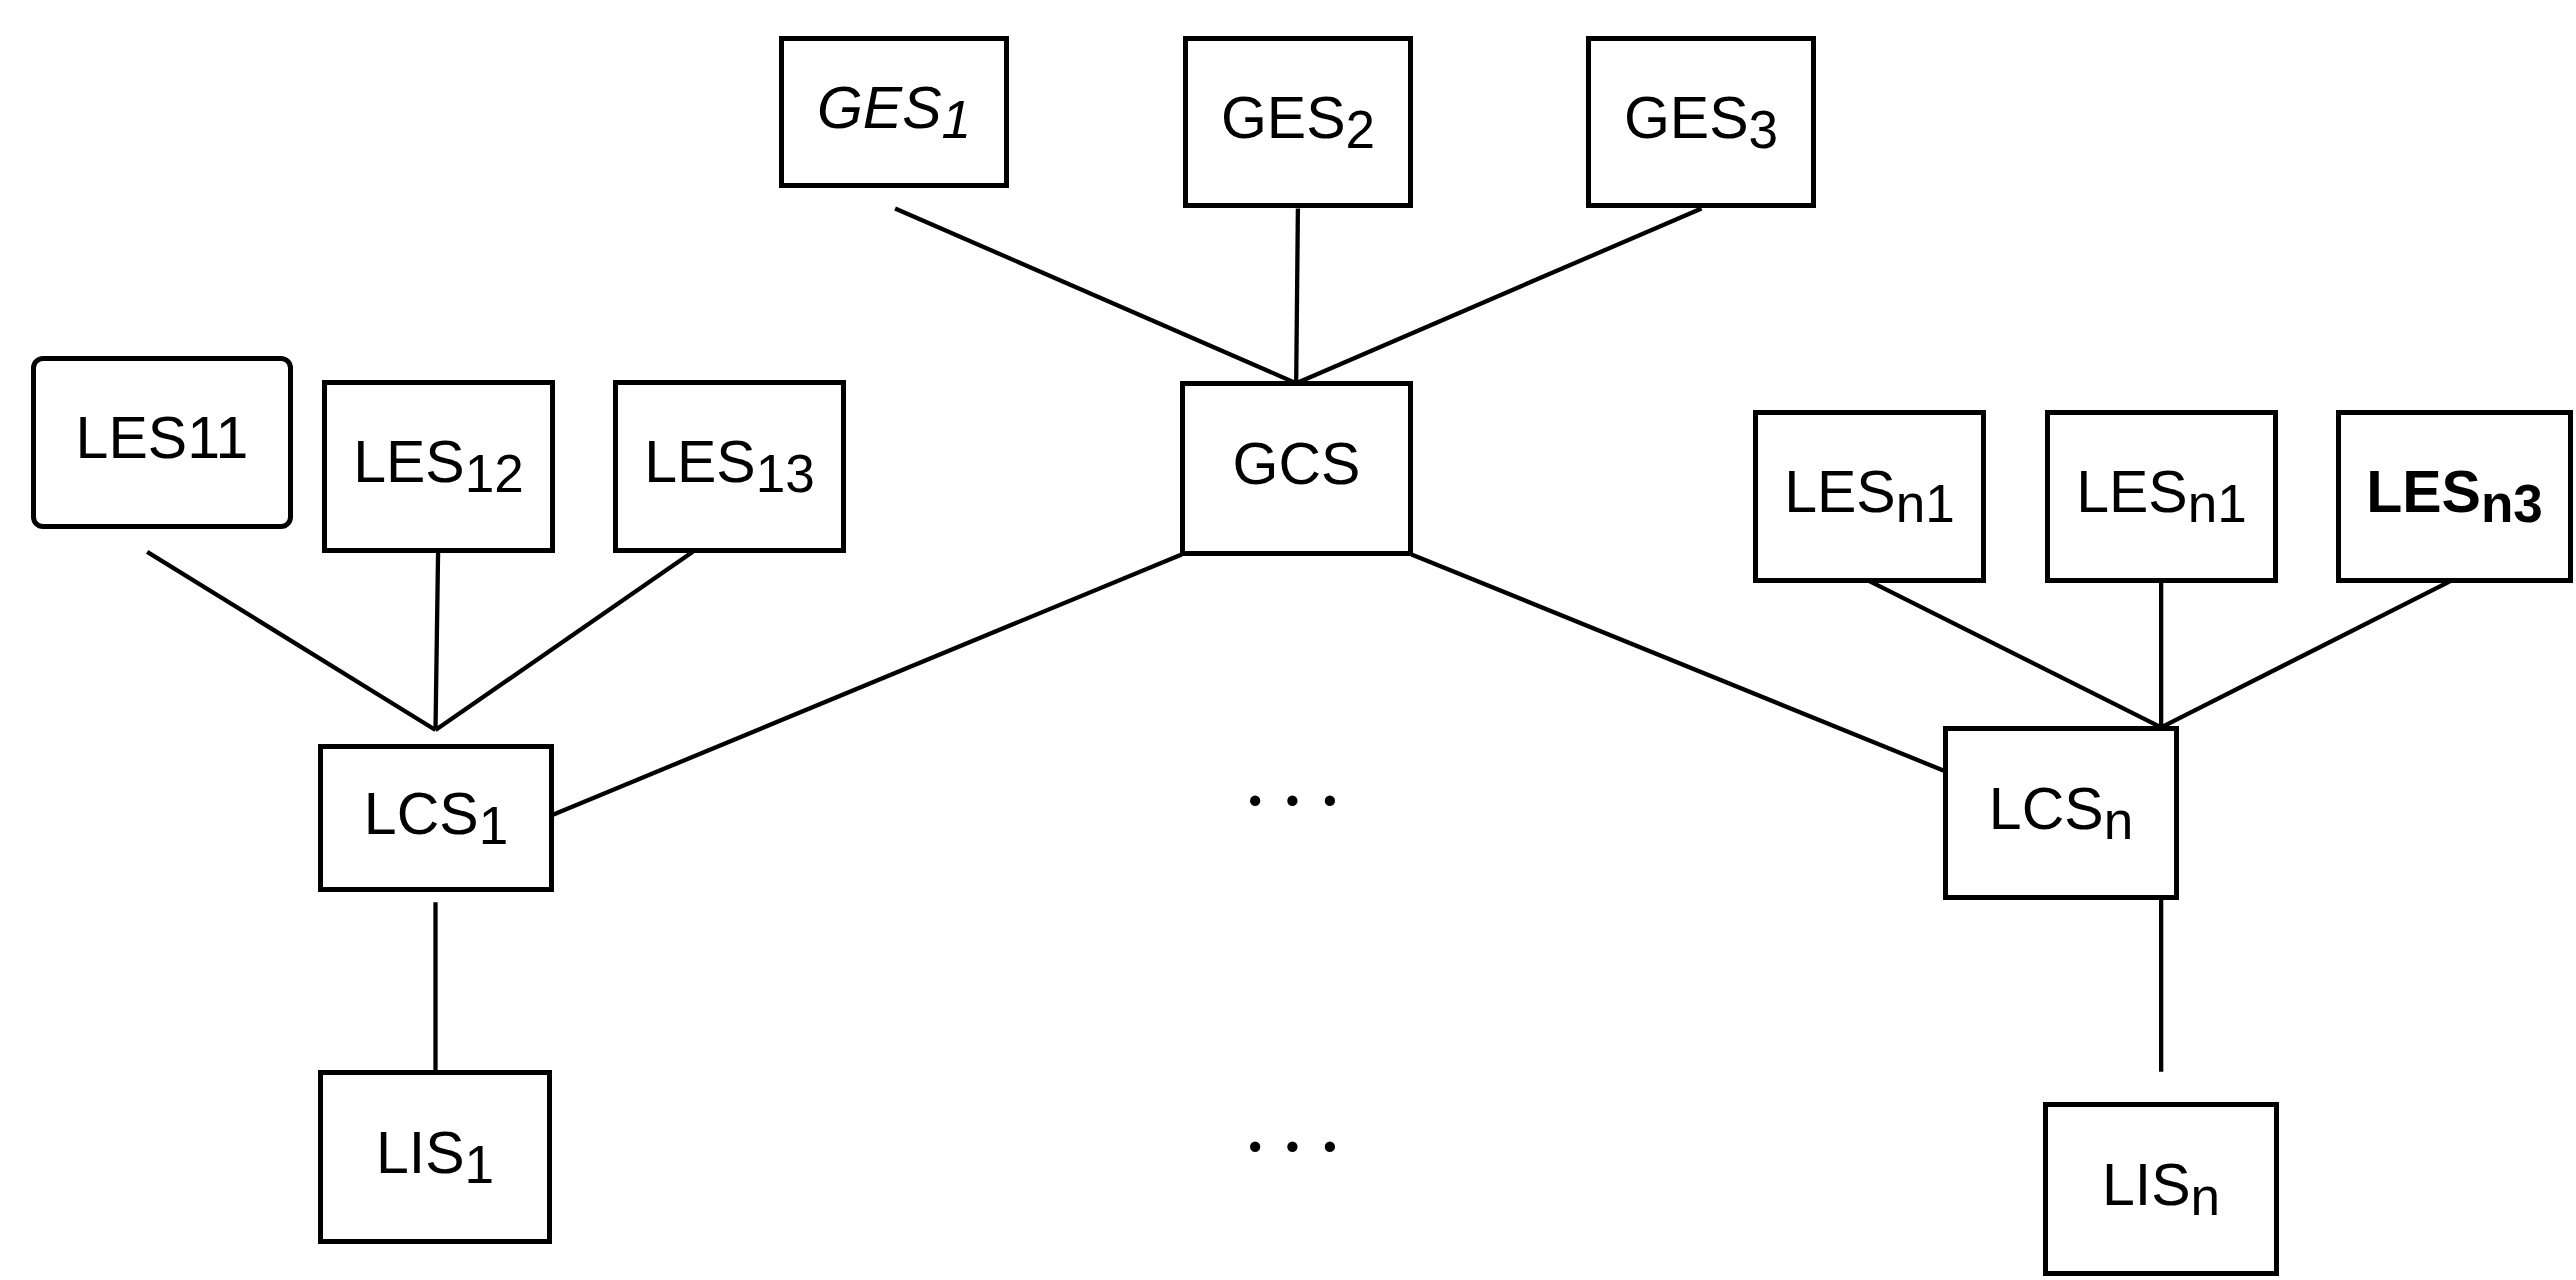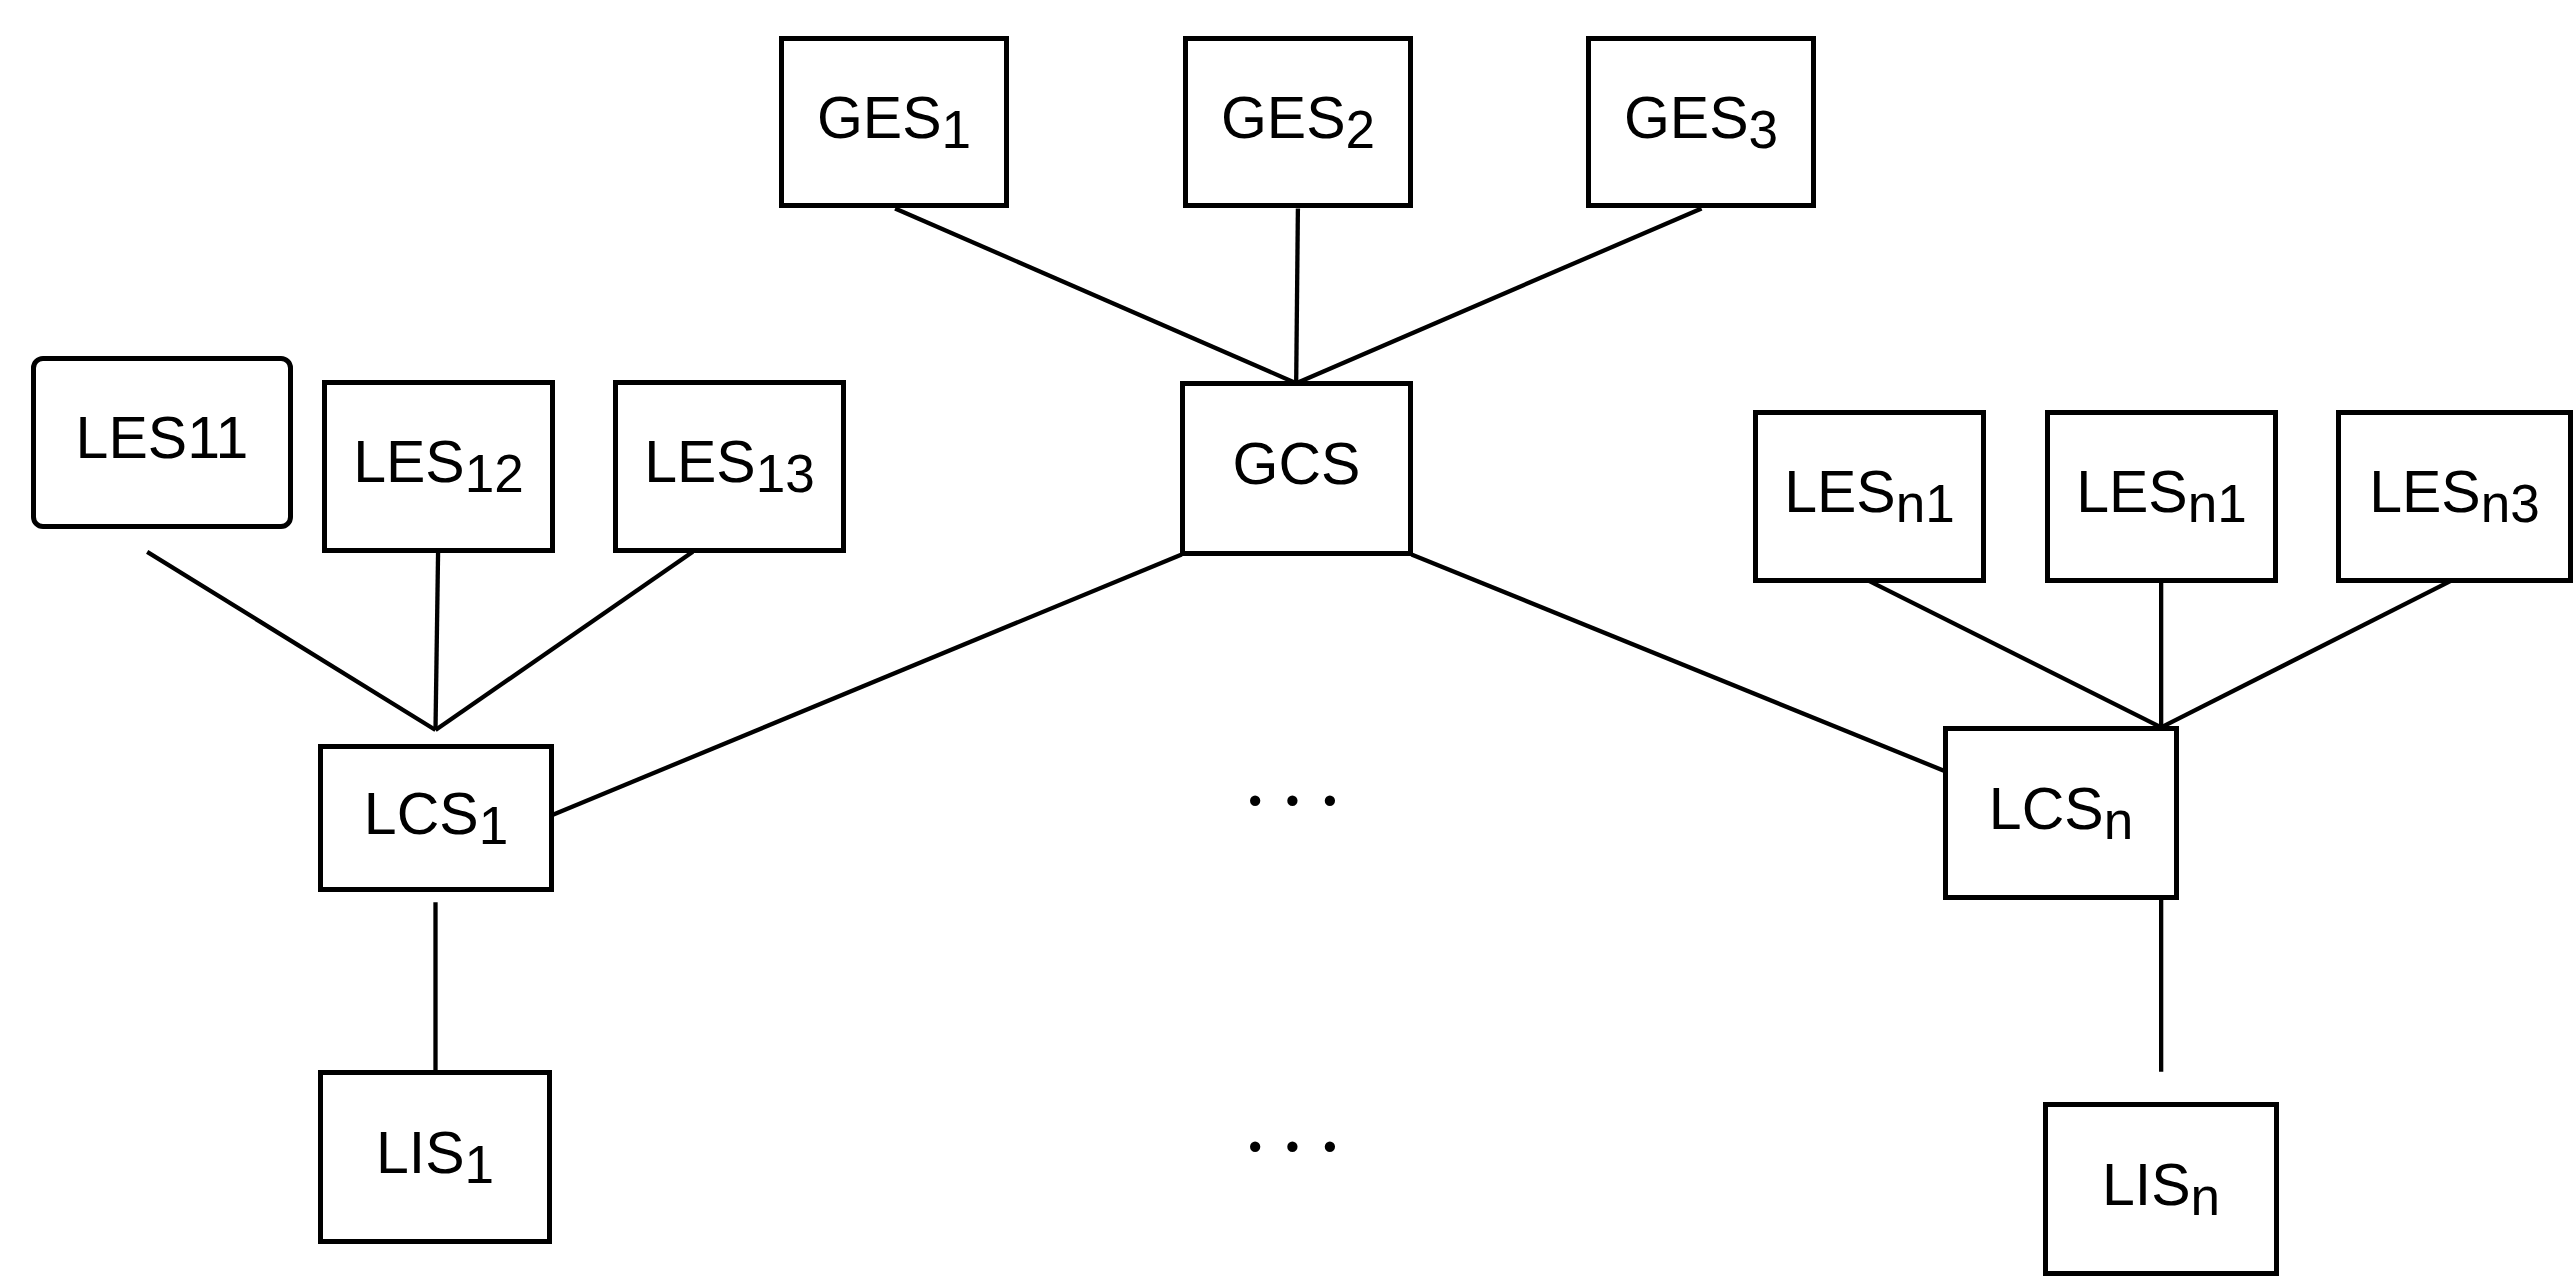--- a/index.html
+++ b/index.html
@@ -64,21 +64,21 @@
     <line x1="805" y1="641" x2="506" y2="848"></line>
     <line x1="1373" y1="644" x2="641" y2="947"></line>
     <line x1="1640" y1="644" x2="2376" y2="943"></line>
     <line x1="506" y1="1048" x2="506" y2="1245"></line>
     <line x1="2172" y1="675" x2="2511" y2="845"></line>
     <line x1="2511" y1="675" x2="2511" y2="845"></line>
     <line x1="2847" y1="675" x2="2511" y2="845"></line>
     <line x1="2511" y1="1043" x2="2511" y2="1245"></line>
   </svg>
 
-  <div class="node" style="left:779px; top:36px; width:230px; height:172px;">
+  <div class="node" style="left:779px; top:36px; width:230px; height:152px;font-style:italic;">
     <span class="label"><span>GES</span><span class="sub">1</span></span>
   </div>
   <div class="node" style="left:1183px; top:36px; width:230px; height:172px;align-items:center;">
     <span class="label"><span>GES</span><span class="sub">2</span></span>
   </div>
   <div class="node" style="left:1586px; top:36px; width:230px; height:172px;">
     <span class="label"><span>GES</span><span class="sub">3</span></span>
   </div>
 
   <div class="node" style="left:1180px; top:381px; width:233px; height:175px;text-align:right;">
@@ -94,21 +94,21 @@
   <div class="node" style="left:613px; top:380px; width:233px; height:173px;">
     <span class="label"><span>LES</span><span class="sub">13</span></span>
   </div>
 
   <div class="node" style="left:1753px; top:410px; width:233px; height:173px;">
     <span class="label"><span>LES</span><span class="sub">n1</span></span>
   </div>
   <div class="node" style="left:2045px; top:410px; width:233px; height:173px;">
     <span class="label"><span>LES</span><span class="sub">n1</span></span>
   </div>
-  <div class="node" style="left:2336px; top:410px; width:237px; height:173px;">
+  <div class="node" style="left:2336px; top:410px; width:237px; height:173px;font-weight:bold;">
     <span class="label"><span>LES</span><span class="sub">n3</span></span>
   </div>
 
   <div class="node" style="left:318px; top:728px; width:236px; height:148px;margin-top:16px;">
     <span class="label"><span>LCS</span><span class="sub">1</span></span>
   </div>
   <div class="node" style="left:1943px; top:726px; width:236px; height:174px;">
     <span class="label"><span>LCS</span><span class="sub">n</span></span>
   </div>
 

